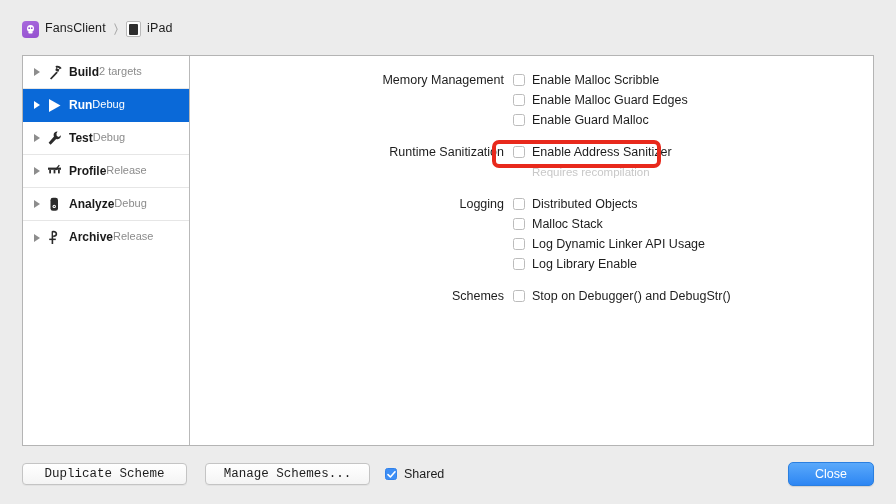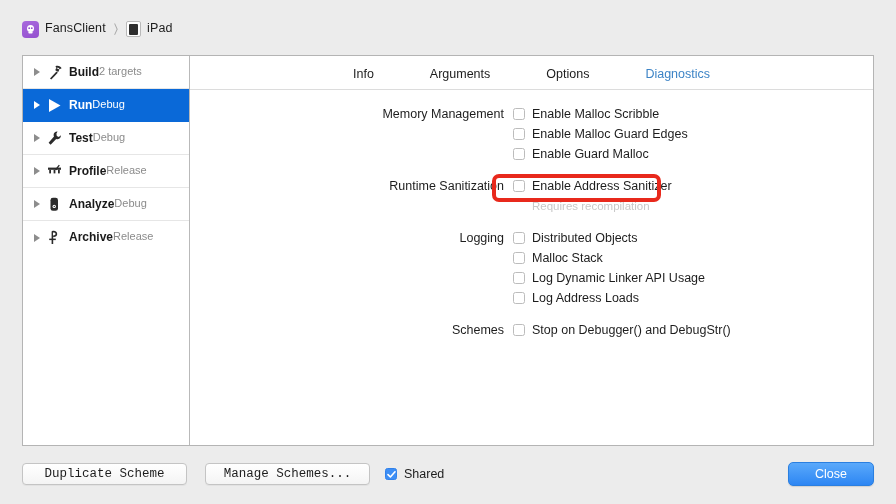--- a/index.html
+++ b/index.html
@@ -414,26 +414,20 @@
       </span>
       <span class="row-text">
         <span class="row-title">Archive</span>
         <span class="row-sub">Release</span>
       </span>
     </div>
   </div>
 
   <div class="content">
 
-    <div class="tabbar">
-      <span class="tab">Info</span>
-      <span class="tab">Arguments</span>
-      <span class="tab">Options</span>
-      <span class="tab active">Diagnostics</span>
-    </div>
 
     <div class="form">
 
       <div class="frow">
         <div class="flabel">Memory Management</div>
         <div class="fctl">
           <span class="cb"></span>
           <span class="cblabel">Enable Malloc Scribble</span>
         </div>
       </div>
@@ -489,21 +483,21 @@
         <div class="flabel"></div>
         <div class="fctl">
           <span class="cb"></span>
           <span class="cblabel">Log Dynamic Linker API Usage</span>
         </div>
       </div>
       <div class="frow">
         <div class="flabel"></div>
         <div class="fctl">
           <span class="cb"></span>
-          <span class="cblabel">Log Address Loads</span>
+          <span class="cblabel">Log Library Enable</span>
         </div>
       </div>
 
       <div class="rowgap"></div>
 
       <div class="frow">
         <div class="flabel">Schemes</div>
         <div class="fctl">
           <span class="cb"></span>
           <span class="cblabel">Stop on Debugger() and DebugStr()</span>

